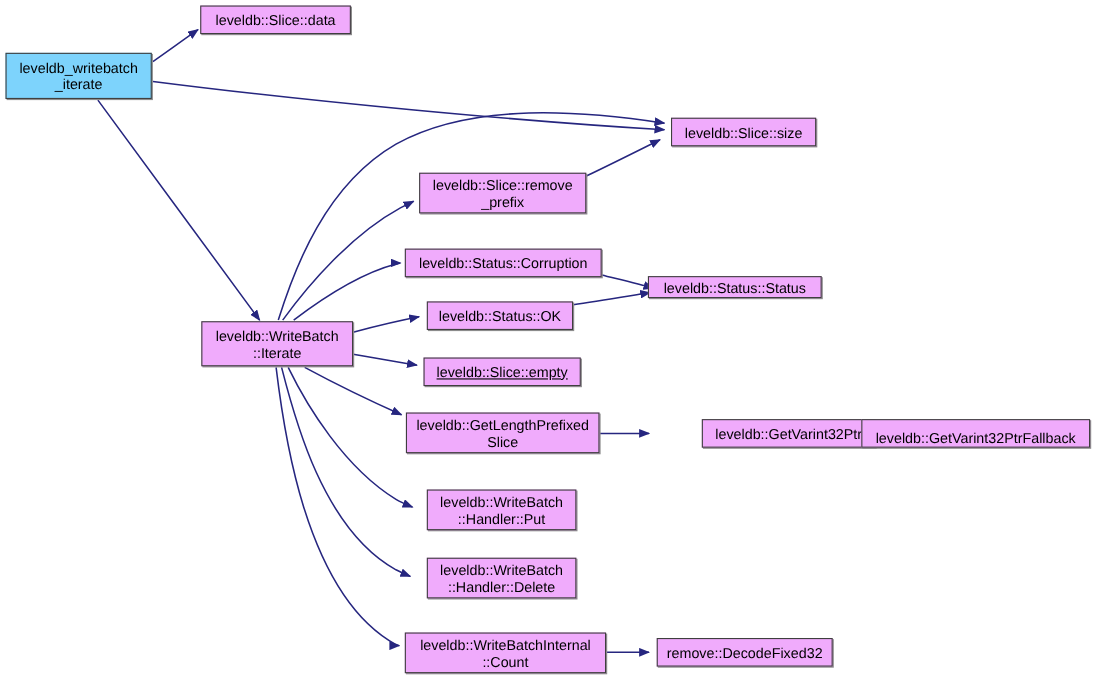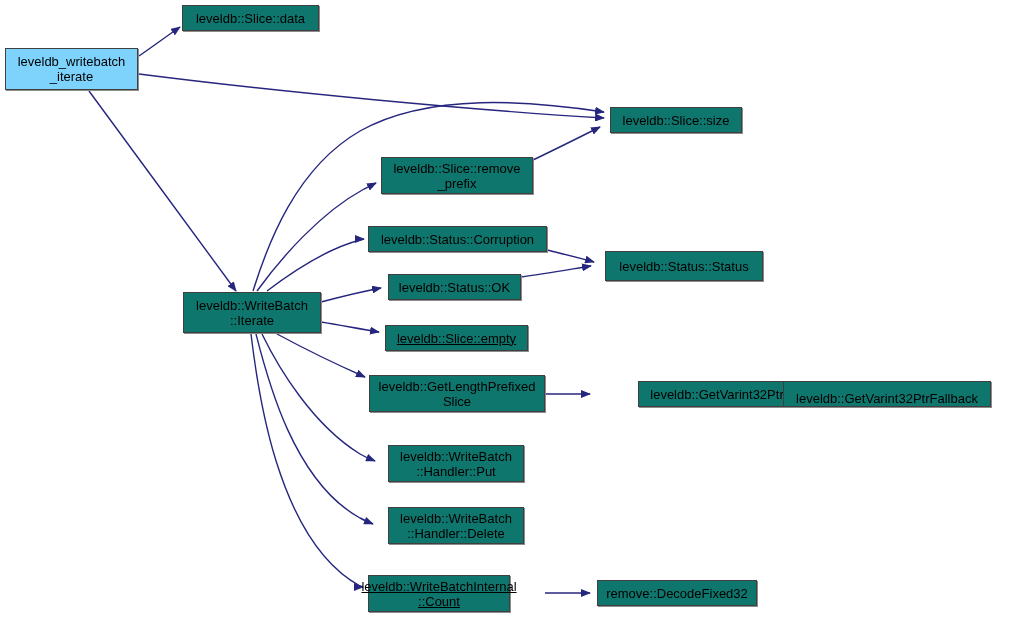--- a/index.html
+++ b/index.html
@@ -21,21 +21,21 @@
     left: 0;
     top: 0;
     width: 1017px;
     height: 619px;
     pointer-events: none;
   }
   .graph-node {
     position: absolute;
     box-sizing: border-box;
     border: 1px solid #3f3f3f;
-    background: #0f766e;
+    background: #f0abfc;
     color: #000000;
     display: flex;
     align-items: center;
     justify-content: center;
     text-align: center;
     font-size: 13px;
     line-height: 15px;
     letter-spacing: 0px;
     white-space: pre-line;
     box-shadow: 1px 1px 0 0 #8c8c8c;
@@ -85,31 +85,31 @@
   </svg>
 
   <div id="node-group">
       <div class="graph-node root-node" style="left: 5px; top: 48px; width: 133px; height: 42px;"><span class="node-label">leveldb_writebatch
 _iterate</span></div>
       <div class="graph-node" style="left: 182px; top: 5px; width: 137px; height: 26px;"><span class="node-label">leveldb::Slice::data</span></div>
       <div class="graph-node" style="left: 610px; top: 107px; width: 132px; height: 26px;"><span class="node-label">leveldb::Slice::size</span></div>
       <div class="graph-node" style="left: 381px; top: 157px; width: 152px; height: 37px;"><span class="node-label">leveldb::Slice::remove
 _prefix</span></div>
       <div class="graph-node" style="left: 368px; top: 226px; width: 179px; height: 26px;"><span class="node-label">leveldb::Status::Corruption</span></div>
-      <div class="graph-node" style="left: 605px; top: 251px; width: 158px; height: 30px;"><span class="node-label">leveldb::Status::Status</span></div>
+      <div class="graph-node" style="left: 589px; top: 251px; width: 158px; height: 20px;"><span class="node-label">leveldb::Status::Status</span></div>
       <div class="graph-node" style="left: 388px; top: 274px; width: 133px; height: 26px;"><span class="node-label">leveldb::Status::OK</span></div>
       <div class="graph-node" style="left: 183px; top: 292px; width: 138px; height: 41px;"><span class="node-label">leveldb::WriteBatch
 ::Iterate</span></div>
       <div class="graph-node" style="left: 385px; top: 325px; width: 143px; height: 26px; text-decoration: underline;"><span class="node-label">leveldb::Slice::empty</span></div>
       <div class="graph-node" style="left: 369px; top: 375px; width: 176px; height: 37px;"><span class="node-label">leveldb::GetLengthPrefixed
 Slice</span></div>
       <div class="graph-node" style="left: 597px; top: 381px; width: 158px; height: 26px; margin-left: 41px;"><span class="node-label">leveldb::GetVarint32Ptr</span></div>
       <div class="graph-node" style="left: 783px; top: 381px; width: 208px; height: 26px; align-items: flex-end;"><span class="node-label">leveldb::GetVarint32PtrFallback</span></div>
       <div class="graph-node" style="left: 388px; top: 445px; width: 136px; height: 37px;"><span class="node-label">leveldb::WriteBatch
 ::Handler::Put</span></div>
       <div class="graph-node" style="left: 388px; top: 507px; width: 136px; height: 37px;"><span class="node-label">leveldb::WriteBatch
 ::Handler::Delete</span></div>
-      <div class="graph-node" style="left: 368px; top: 575px; width: 142px; height: 37px; text-decoration: underline;"><span class="node-label">leveldb::WriteBatchInternal
+      <div class="graph-node" style="left: 368px; top: 575px; width: 183px; height: 37px;"><span class="node-label">leveldb::WriteBatchInternal
 ::Count</span></div>
       <div class="graph-node" style="left: 597px; top: 580px; width: 160px; height: 26px;"><span class="node-label">remove::DecodeFixed32</span></div>
     </div>
 
 </div>
 
 </body></html>

